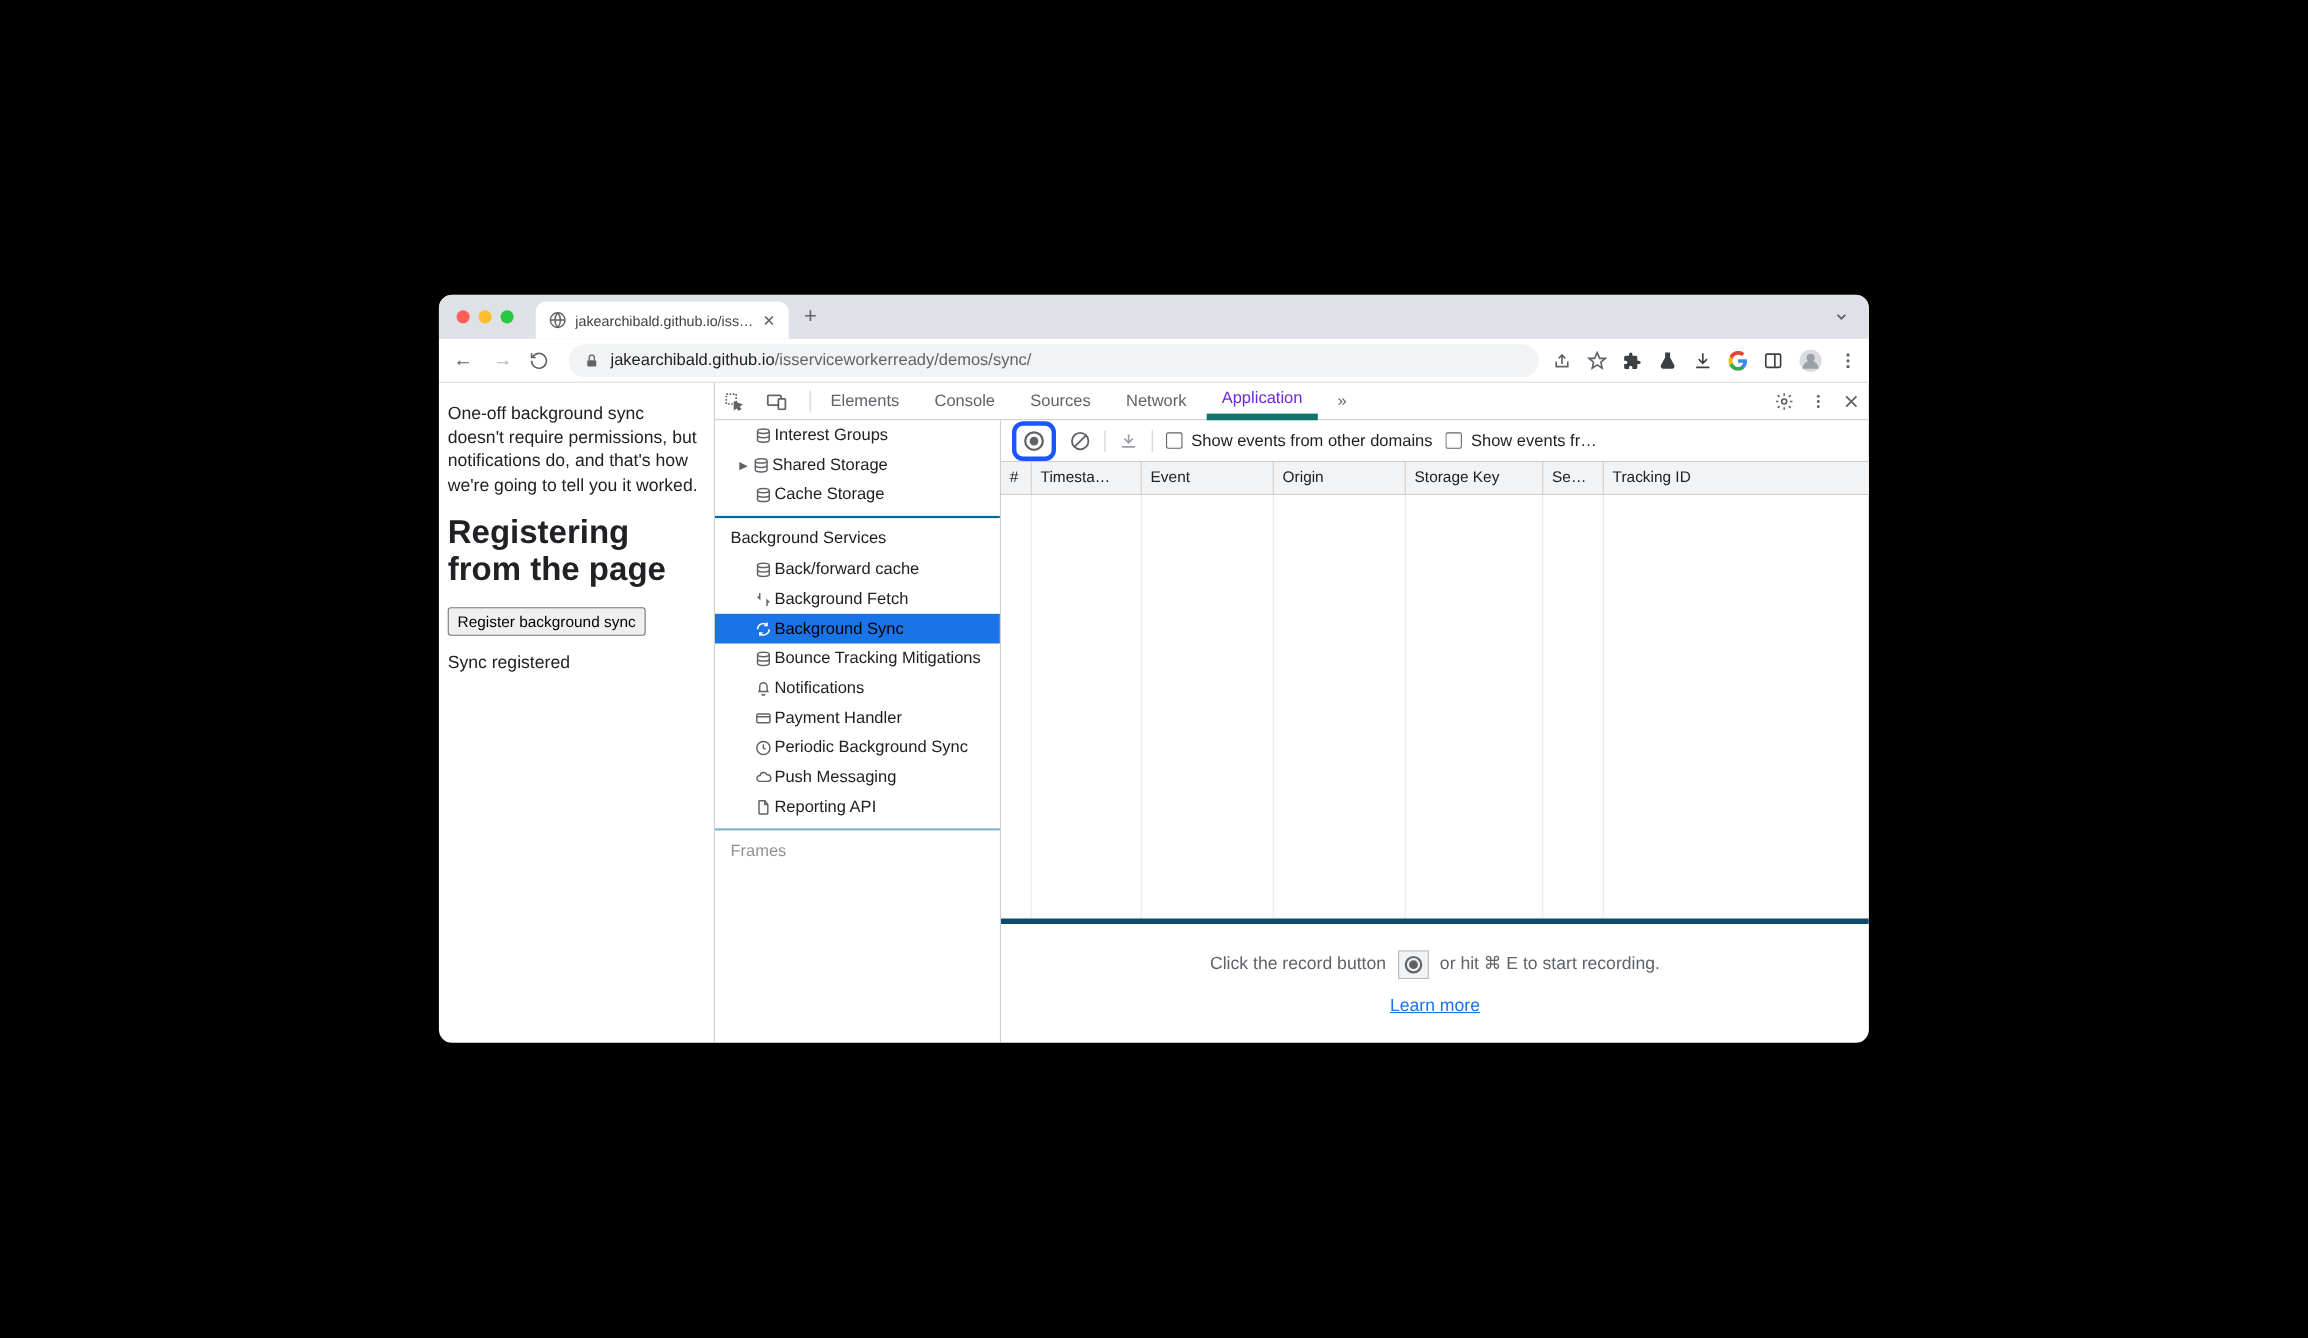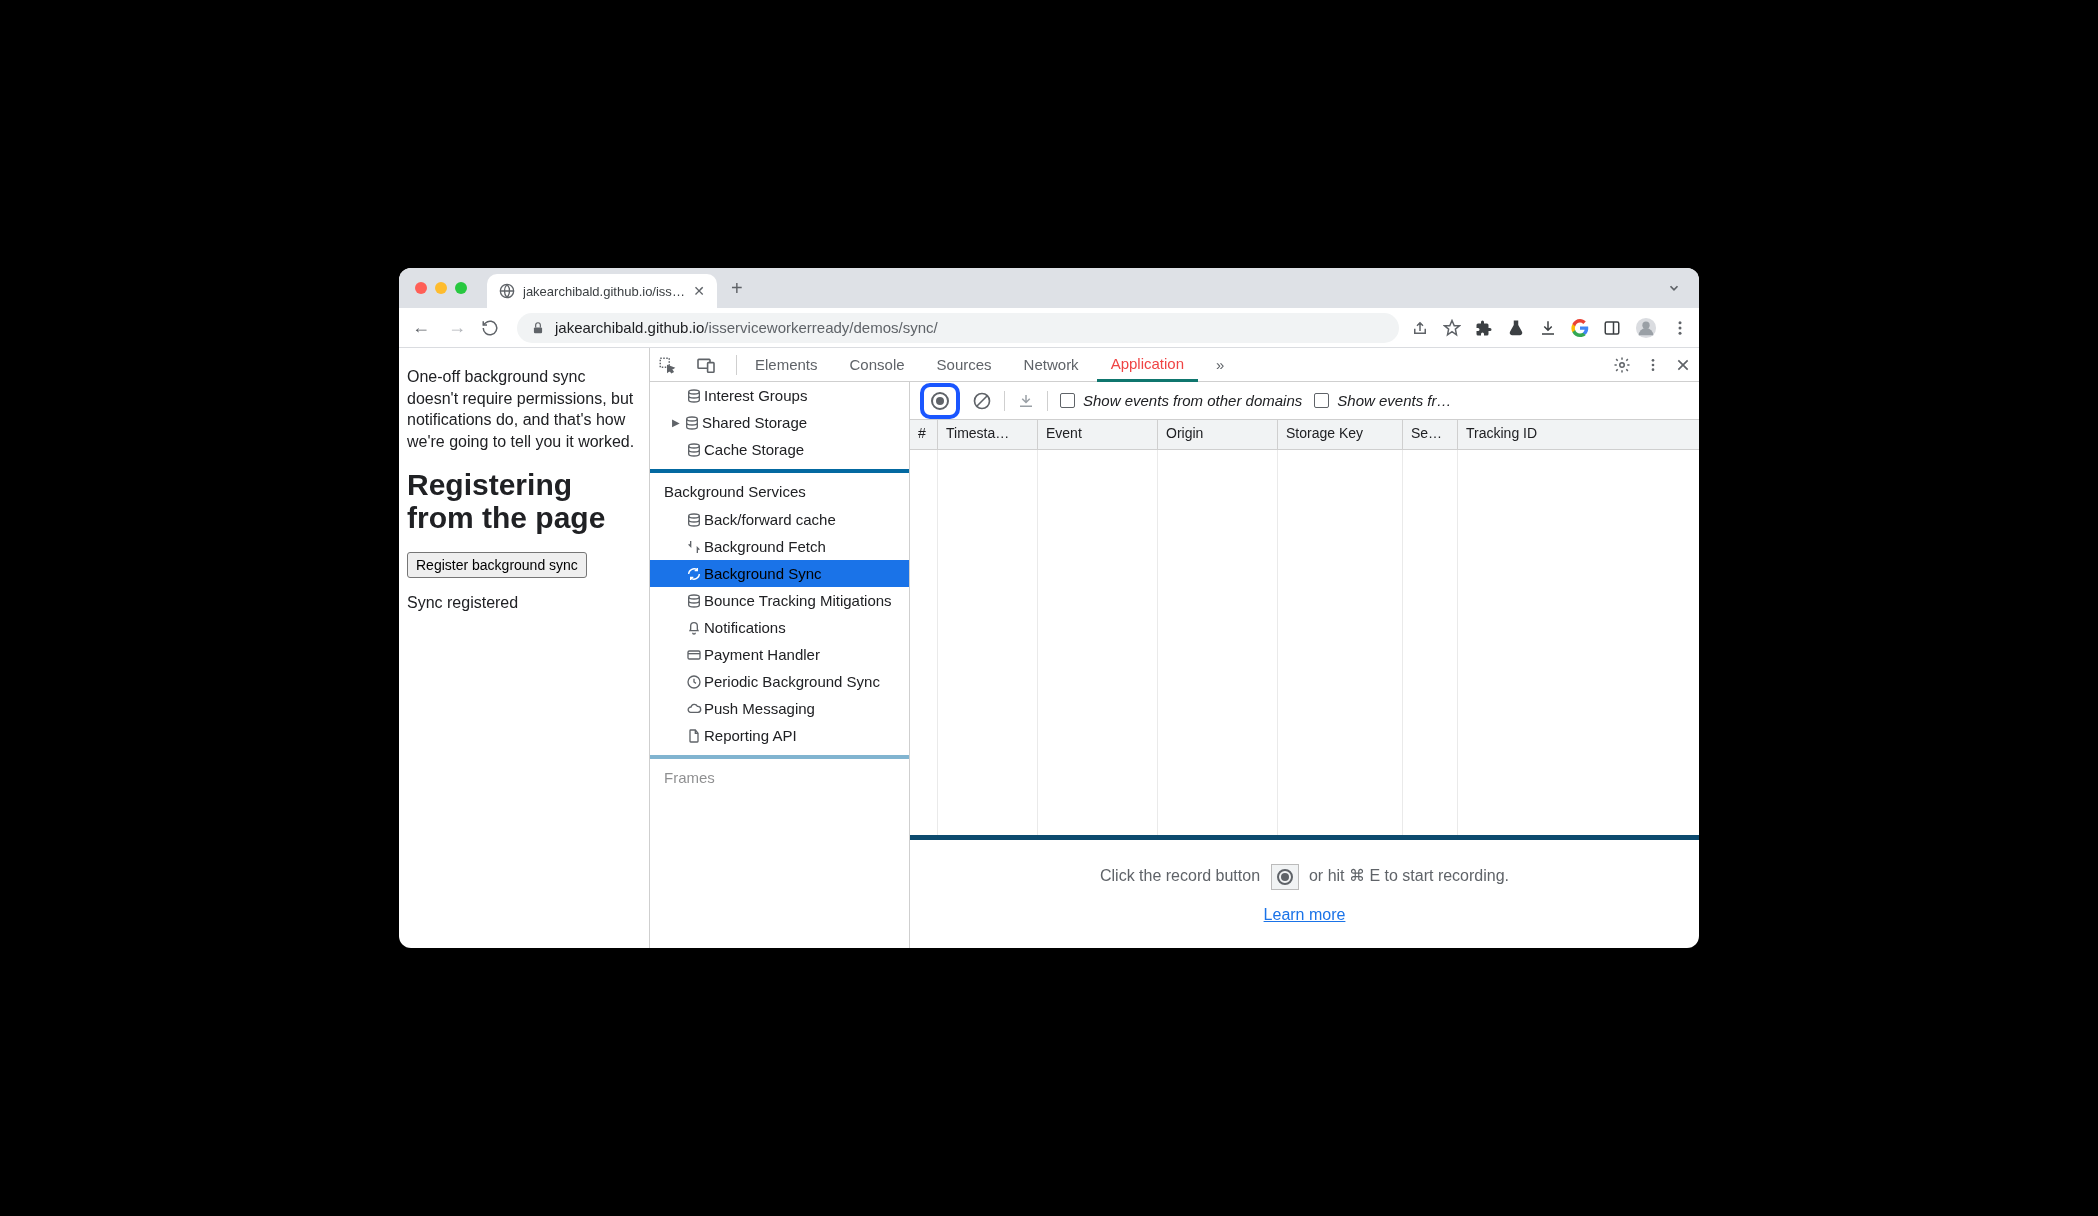--- a/index.html
+++ b/index.html
@@ -26,31 +26,31 @@
 .toolicons span, .toolicons svg { display: inline-flex; align-items: center; justify-content: center; }
 .main { flex: 1; display: flex; overflow: hidden; }
 .page { width: 250px; padding: 18px 10px 18px 8px; overflow: hidden; }
 .page p { font-size: 16px; line-height: 1.35; margin-bottom: 16px; }
 .page h1 { font-size: 30px; font-weight: 800; line-height: 1.1; margin-bottom: 18px; }
 .page button { background: #efefef; border: 1px solid #767676; border-radius: 3px; padding: 4px 8px; font-size: 14px; margin-bottom: 14px; }
 .devtools { flex: 1; display: flex; flex-direction: column; border-left: 1px solid #cfcfcf; }
 .dt-tabs { height: 34px; border-bottom: 1px solid #cfcfcf; display: flex; align-items: center; padding: 0 8px; gap: 4px; font-size: 15px; color: #5f6368; }
 .dt-tabs .spacer-12 { width: 12px; }
 .dt-tabs .dt-tab { padding: 0 14px; height: 34px; display: flex; align-items: center; }
-.dt-tabs .dt-tab.active { color: #ef4444; border-bottom: 3px solid #0f766e; }
+.dt-tabs .dt-tab.active { color: #6d28d9; border-bottom: 6px solid #0f766e; }
 .dt-tabs .right { margin-left: auto; display: flex; gap: 14px; align-items: center; }
 .dt-body { flex: 1; display: flex; overflow: hidden; }
 .sidebar { width: 260px; border-right: 1px solid #cfcfcf; overflow: hidden; font-size: 15px; }
 .side-item { display: flex; align-items: center; gap: 2px; padding: 5px 10px 5px 36px; white-space: nowrap; }
 .side-item.has-arrow { padding-left: 22px; }
 .side-item .arrow { width: 10px; color: #5f6368; font-size: 10px; }
 .side-item.selected { background: #1a73e8; color: #000000; }
-.side-group { padding: 10px 12px 6px 14px; color: #202124; border-top: 4px solid #0369a1; margin-top: 6px; }
+.side-group { padding: 10px 12px 6px 14px; color: #202124; border-top: 2px solid #0369a1; margin-top: 6px; }
 .content { flex: 1; display: flex; flex-direction: column; }
-.toolbar { height: 38px; border-bottom: 1px solid #cfcfcf; display: flex; align-items: center; padding: 0 10px; gap: 12px; font-size: 15px; font-style: italic; }
+.toolbar { height: 38px; border-bottom: 1px solid #cfcfcf; display: flex; align-items: center; padding: 0 10px; gap: 12px; font-size: 15px; }
 .recbtn { width: 40px; height: 36px; border: 4px solid #1a56ff; border-radius: 10px; display: flex; align-items: center; justify-content: center; }
 .recdot { width: 18px; height: 18px; border: 2px solid #5f6368; border-radius: 50%; display: flex; align-items: center; justify-content: center; }
 .recdot::after { content: ''; width: 8px; height: 8px; background: #5f6368; border-radius: 50%; }
 .vsep { width: 1px; height: 20px; background: #cfcfcf; }
 .chk { display: flex; align-items: center; gap: 8px; white-space: nowrap; overflow: hidden; }
 .chk .box { width: 15px; height: 15px; border: 1.5px solid #5f6368; border-radius: 2px; flex-shrink: 0; }
 .chk .lbl { overflow: hidden; text-overflow: ellipsis; white-space: nowrap; }
 .tablehead { display: flex; height: 30px; border-bottom: 1px solid #cfcfcf; background: #f1f3f4; font-size: 14px; }
 .tablehead > div { border-right: 1px solid #cfcfcf; padding: 5px 8px; white-space: nowrap; overflow: hidden; text-overflow: ellipsis; }
 .tablebody { flex: 1; display: flex; }

